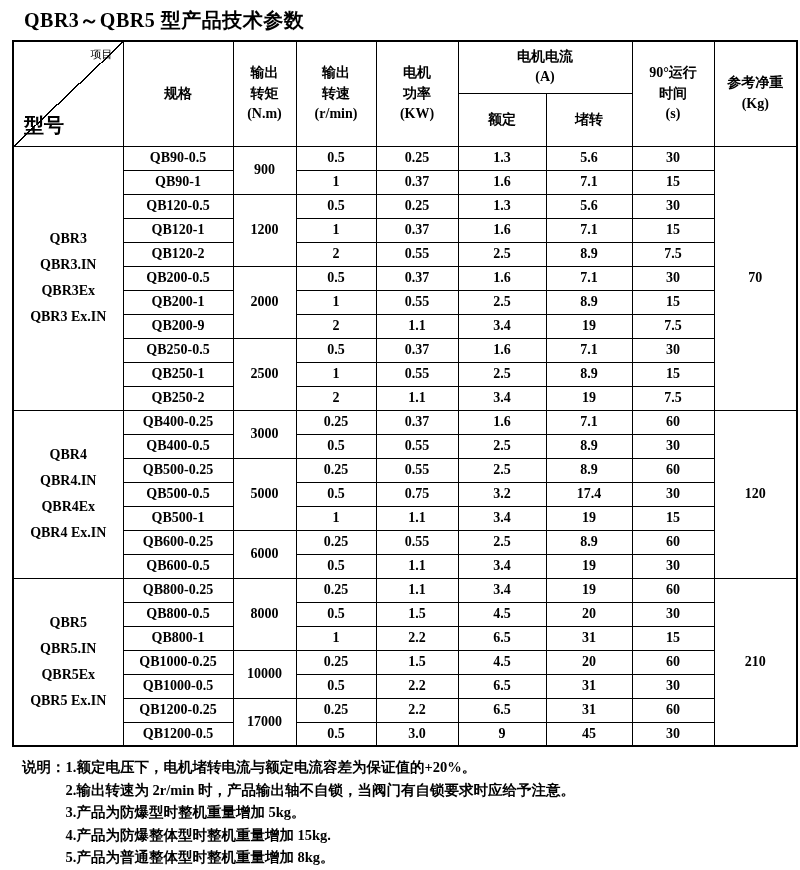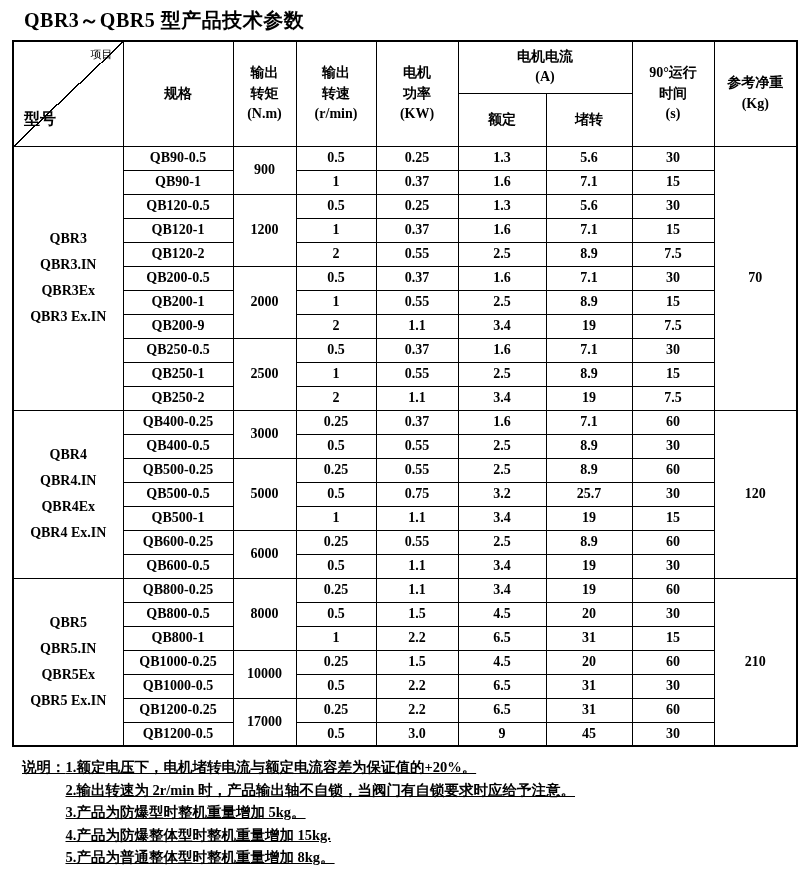--- a/index.html
+++ b/index.html
@@ -41,38 +41,37 @@
   th.corner {
     position: relative;
     background:
       linear-gradient(to bottom right,
         transparent calc(50% - 0.7px),
         #000 calc(50% - 0.7px),
         #000 calc(50% + 0.7px),
         transparent calc(50% + 0.7px));
   }
   .corner-top    { position: absolute; top: 5px;   right: 10px; font-weight: normal; font-size: 11px; }
-  .corner-bottom { position: absolute; bottom: 16px; left: 10px; font-weight: bold; font-size: 16px; }
+  .corner-bottom { position: absolute; bottom: 7px; left: 10px; font-weight: bold; font-size: 20px; }
   tbody td { height: 24px; }
   td.spec-cell  { text-align: left; padding-left: 9px; font-size: 14px; }
   td.model-cell {
     text-align: left;
     padding-left: 10px;
     white-space: pre-line;
     line-height: 1.85;
     font-size: 14px;
   }
   td.torque-cell, td.weight-cell, td.value-cell { font-size: 14px; }
   .notes {
     display: flex;
     margin: 9px 0 0 10px;
     font-weight: bold;
     font-size: 14.5px;
     line-height: 22.5px;
-    text-decoration: underline;
   }
   .notes-label { white-space: nowrap; }
   .notes-items { }
   .note-item { }
 </style>
 </head>
 <body>
 
 <div class="page">
   <div class="page-title">QBR3～QBR5 型产品技术参数</div>
@@ -245,21 +244,21 @@
           <td class="value-cell">0.55</td>
           <td class="value-cell">2.5</td>
           <td class="value-cell">8.9</td>
           <td class="value-cell">60</td>
         </tr>
         <tr>
           <td class="spec-cell">QB500-0.5</td>
           <td class="value-cell">0.5</td>
           <td class="value-cell">0.75</td>
           <td class="value-cell">3.2</td>
-          <td class="value-cell">25.7</td>
+          <td class="value-cell">17.4</td>
           <td class="value-cell">30</td>
         </tr>
         <tr>
           <td class="spec-cell">QB500-1</td>
           <td class="value-cell">1</td>
           <td class="value-cell">1.1</td>
           <td class="value-cell">3.4</td>
           <td class="value-cell">19</td>
           <td class="value-cell">15</td>
         </tr>

